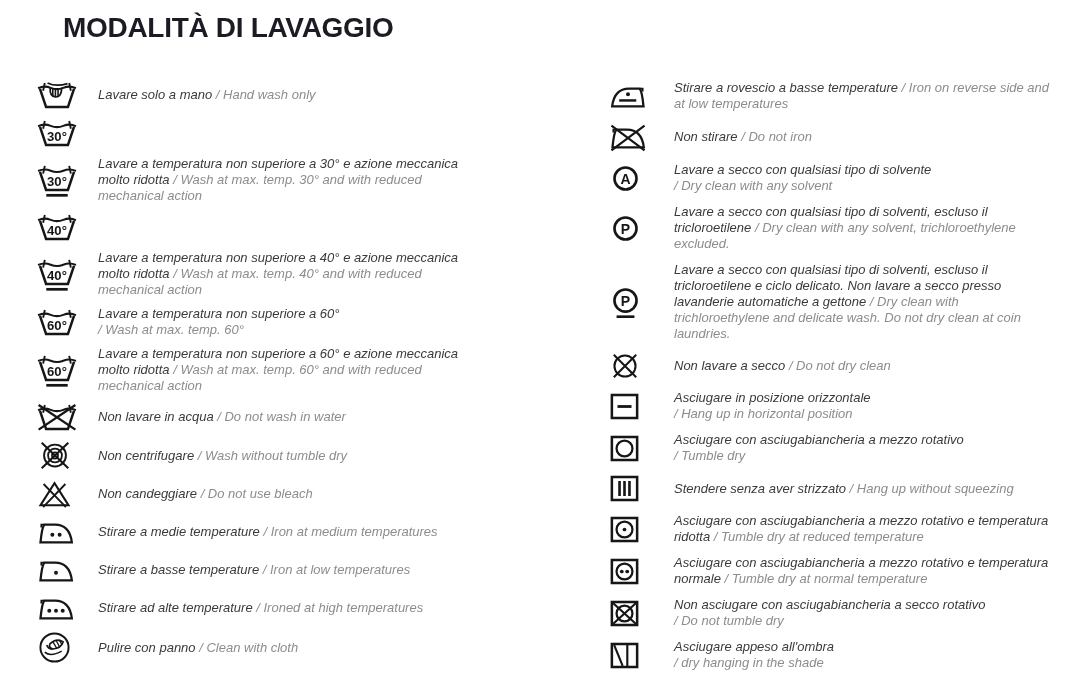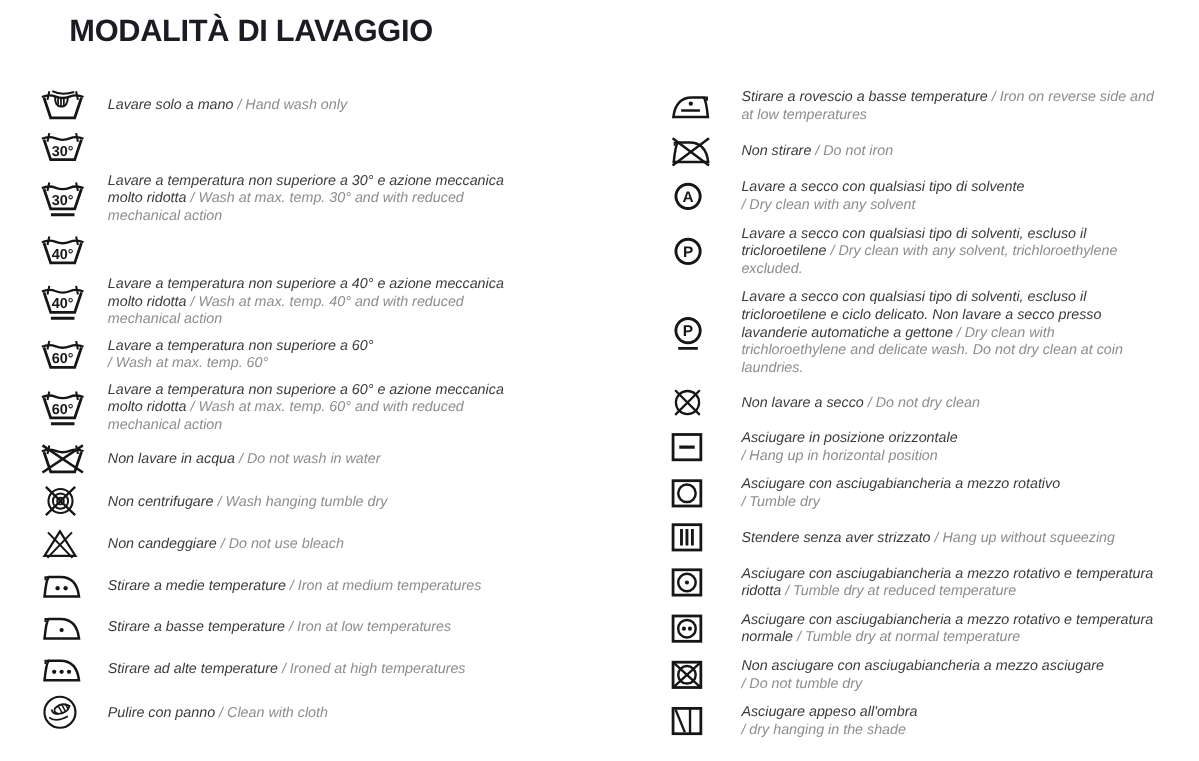--- a/index.html
+++ b/index.html
@@ -129,21 +129,21 @@
 
   <div class="row">
     <span class="icon">
             <svg width="38" height="31" viewBox="0 0 40 32">
               <circle cx="20" cy="16" r="11.5" stroke="#161616" stroke-width="2" fill="none"></circle>
               <circle cx="20" cy="16" r="7.3" stroke="#161616" stroke-width="1.9" fill="none"></circle>
               <circle cx="20" cy="16" r="3.2" stroke="#161616" stroke-width="1.8" fill="none"></circle>
               <path d="M6 2.5 L34 29.5 M34 2.5 L6 29.5" stroke="#161616" stroke-width="2.2" fill="none"></path>
             </svg>
           </span>
-    <p class="txt"><span class="it">Non centrifugare</span><span class="en"> / Wash hanging tumble dry</span></p>
+    <p class="txt"><span class="it">Non centrifugare</span><span class="en"> / Wash without tumble dry</span></p>
   </div>
 
   <div class="row">
     <span class="icon">
             <svg width="37" height="30" viewBox="0 0 40 33">
               <path d="M20 4.5 L35.5 29 L4.5 29 Z" stroke="#161616" stroke-width="2.2" fill="none"></path>
               <path d="M8 5.5 L32.5 31 M32 5.5 L7.5 31" stroke="#161616" stroke-width="2" fill="none"></path>
             </svg>
           </span>
     <p class="txt"><span class="it">Non candeggiare</span><span class="en"> / Do not use bleach</span></p>
@@ -319,21 +319,21 @@
   </div>
 
   <div class="row">
     <span class="icon">
             <svg width="33" height="29" viewBox="0 0 35 31">
               <rect x="4" y="3.2" width="27" height="24.6" stroke="#161616" stroke-width="2.7" fill="none"></rect>
               <circle cx="17.5" cy="15.5" r="8.5" stroke="#161616" stroke-width="2.4" fill="none"></circle>
               <path d="M4 3.2 L31 27.8 M31 3.2 L4 27.8" stroke="#161616" stroke-width="2.3" fill="none"></path>
             </svg>
           </span>
-    <p class="txt"><span class="it">Non asciugare con asciugabiancheria a mezzo asciugare</span><br><span class="en">/ Do not tumble dry</span></p>
+    <p class="txt"><span class="it">Non asciugare con asciugabiancheria a secco rotativo</span><br><span class="en">/ Do not tumble dry</span></p>
   </div>
 
   <div class="row">
     <span class="icon">
             <svg width="33" height="29" viewBox="0 0 35 31">
               <rect x="4" y="3.2" width="27" height="24.6" stroke="#161616" stroke-width="2.7" fill="none"></rect>
               <path d="M20.5 3.2 L20.5 27.8" stroke="#161616" stroke-width="2.3" fill="none"></path>
               <path d="M6.5 4.5 L15.5 26.5" stroke="#161616" stroke-width="2.3" fill="none"></path>
             </svg>
           </span>

